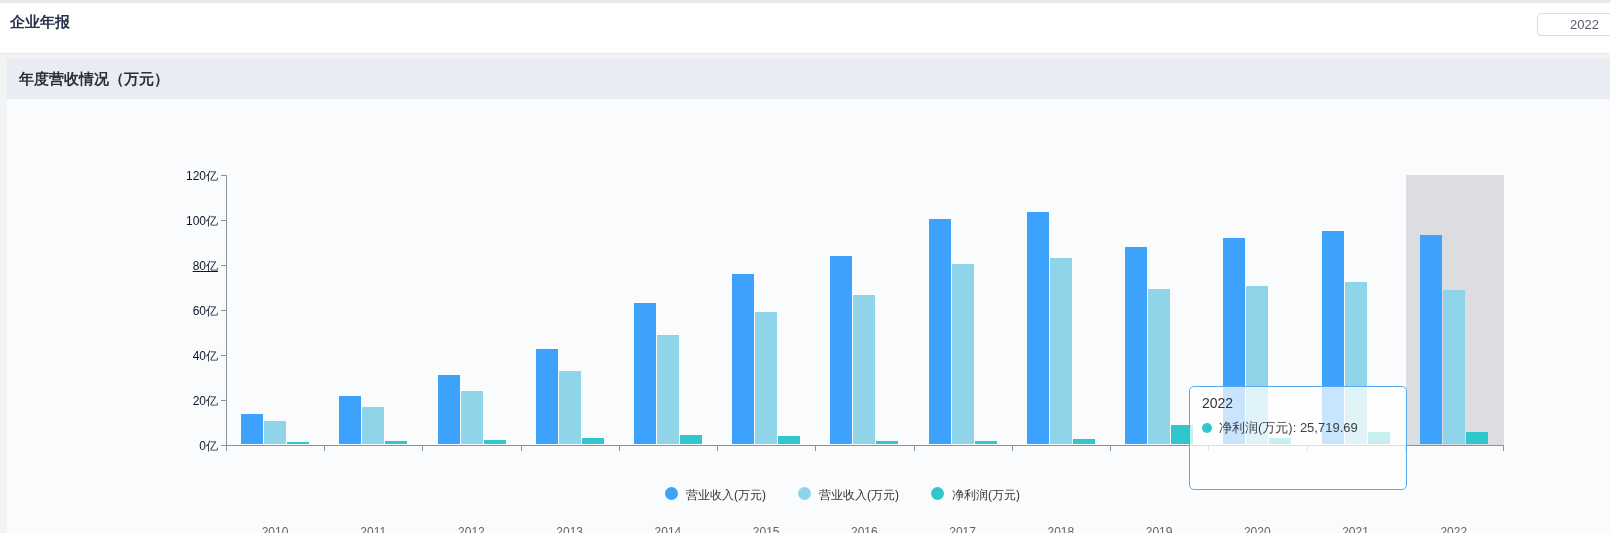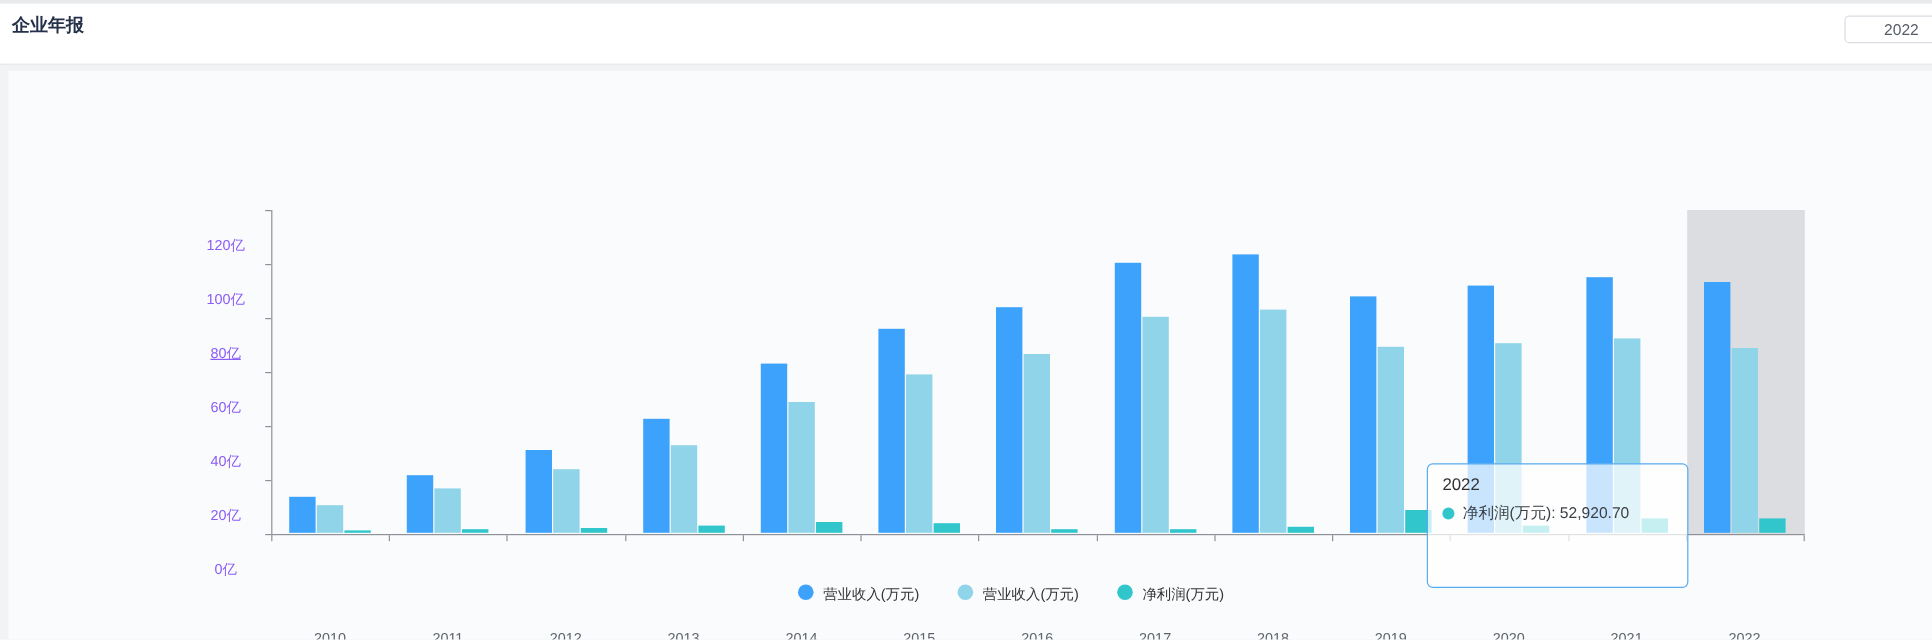--- a/index.html
+++ b/index.html
@@ -15,21 +15,21 @@
   .panel-header { position:absolute; left:0; top:0; width:100%; height:40px; background:#e9ecf3; }
   .panel-title { padding-left:12px; line-height:40px; font-size:15px; font-weight:bold; color:#2b2f36; }
   .panel-body { position:absolute; left:0; top:40px; width:100%; height:434px; }
 
   .plot { position:absolute; left:219px; top:76px; width:1278px; height:270px; }
   .hl-band { position:absolute; top:0; height:270px; z-index:0; }
   .y-axis-line { position:absolute; left:0; top:0; width:1px; height:271px; background:#8d9298; }
   .x-axis-line { position:absolute; left:0; top:270px; width:1278px; height:1px; background:#8d9298; }
   .y-tick { position:absolute; width:5px; height:1px; background:#8d9298; left:-5px; }
   .x-tick { position:absolute; width:1px; height:5px; background:#8d9298; top:271px; }
-  .y-label { position:absolute; right:1286px; width:60px; text-align:center; font-size:12px; color:#8b5cf6; transform:translateY(-7px);margin-top:28px; }
+  .y-label { position:absolute; right:1286px; width:60px; text-align:right; font-size:12px; color:#0f172a; transform:translateY(-7px); }
   .x-label { position:absolute; top:350px; width:98px; text-align:center; font-size:12px; color:#5f646b; }
   .bar-group { position:absolute; bottom:1px; height:269px; display:flex; align-items:flex-end; justify-content:center; gap:1px; z-index:1; }
   .bar { width:22px; }
 
   .legend { position:absolute; left:219px; top:388px; width:1278px; display:flex; justify-content:center; padding-right:45px; gap:32px; }
   .legend-item { display:flex; gap:8px; cursor:pointer; }
   .legend-dot { width:13px; height:13px; border-radius:50%; }
   .legend-label { font-size:12px; color:#333; }
 
   .tooltip { position:absolute; left:1182px; top:287px; width:218px; height:104px; background:rgba(255,255,255,0.72);
@@ -42,20 +42,23 @@
 <body>
 
 <div class="top-strip"></div>
 
 <div class="app-header">
   <div class="app-title">企业年报</div>
   <input class="year-input" type="text" value="2022" style="">
 </div>
 
 <div class="panel">
+  <div class="panel-header">
+    <div class="panel-title">年度营收情况（万元）</div>
+  </div>
   <div class="panel-body">
     <div class="plot" id="plot">
         <div class="hl-band" style="left: 1179.77px; width: 98.2308px; background: rgb(220, 221, 224);"></div>
         <div class="y-axis-line"></div>
         <div class="x-axis-line"></div>
         <div class="y-tick" style="top: 270px;"></div>
         <div class="y-label" style="top: 270px;">0亿</div>
         <div class="y-tick" style="top: 225px;"></div>
         <div class="y-label" style="top: 225px;">20亿</div>
         <div class="y-tick" style="top: 180px;"></div>
@@ -172,17 +175,17 @@
         </div>
         <div class="legend-item">
           <div class="legend-dot" style="background: rgb(48, 198, 204);"></div>
           <div class="legend-label">净利润(万元)</div>
         </div>
       </div>
     <div class="tooltip" id="tooltip" style="border-color: rgb(87, 171, 240);">
       <div class="tooltip-title">2022</div>
         <div class="tooltip-row">
           <div class="tooltip-dot" style="background: rgb(48, 198, 204);"></div>
-          <span>净利润(万元): 52,920.70</span>
+          <span>净利润(万元): 25,719.69</span>
         </div>
       </div>
   </div>
 </div>
 
 </body></html>

